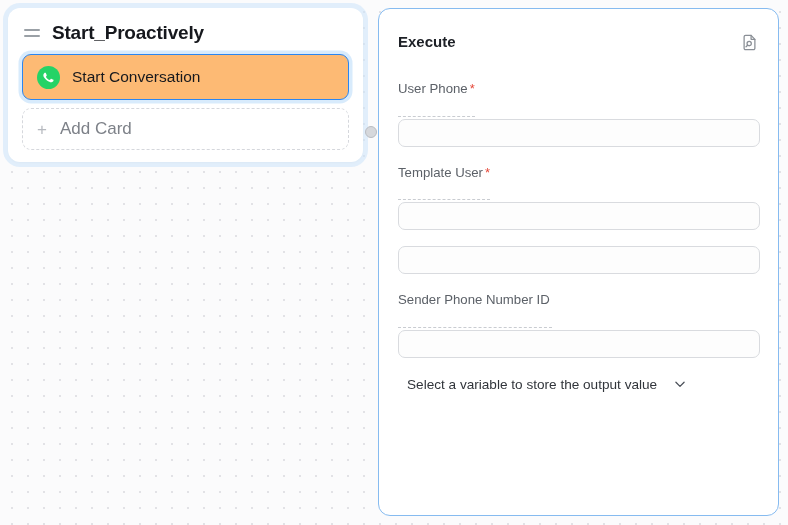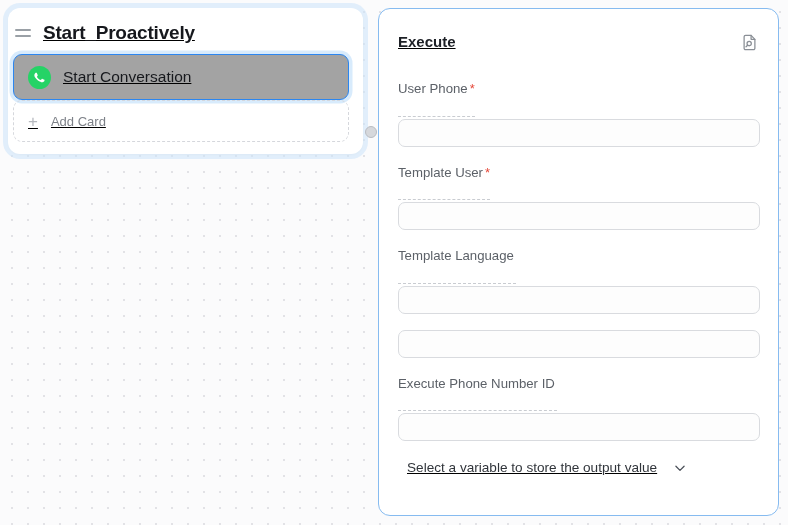--- a/index.html
+++ b/index.html
@@ -21,22 +21,21 @@
 
   
   .flow-panel {
     position: absolute;
     left: 8px;
     top: 8px;
     width: 355px;
     background: #ffffff;
     border-radius: 12px;
     box-shadow: 0 0 0 5px rgba(204,228,250,0.55), 0 1px 2px rgba(16,24,40,0.05);
-    padding: 8px 10px 12px 1px;
-    text-decoration: underline;
+    padding: 8px 10px 12px 10px;
   }
 
   .flow-header {
     display: flex;
     align-items: center;
     gap: 12px;
     padding: 6px 4px 10px 6px;
   }
 
   .drag-handle {
@@ -61,23 +60,23 @@
     font-weight: bold;
     color: #16181d;
     letter-spacing: -0.2px;
   }
 
   .node-card {
     display: flex;
     align-items: center;
     gap: 12px;
     height: 46px;
-    margin: 0 4px 0 4px;
+    margin: 0 4px 8px 4px;
     padding: 0 14px;
-    background: #a3a3a3;
+    background: #fdba74;
     border: 1.6px solid #2b86f0;
     border-radius: 9px;
     box-shadow: 0 0 0 3.5px rgba(209,231,252,0.85);
     cursor: pointer;
   }
 
   .wa-icon { width: 23px; height: 23px; flex: none; display: block; }
 
   .node-label {
     font-size: 15.5px;
@@ -95,21 +94,21 @@
     border-radius: 9px;
     cursor: pointer;
   }
   .add-card .plus {
     color: #b6b9bf;
     font-size: 17px;
     line-height: 1;
     font-weight: 400;
   }
   .add-card .add-label {
-    font-size: 13px;
+    font-size: 17px;
     color: #7d8188;
   }
 
   
   .connector-dot {
     position: absolute;
     left: 365px;
     top: 126px;
     width: 12px;
     height: 12px;
@@ -124,21 +123,20 @@
     position: absolute;
     left: 378px;
     top: 8px;
     width: 401px;
     height: 508px;
     background: #ffffff;
     border: 1.6px solid #86bbf0;
     border-radius: 12px;
     padding: 24px 19px 0 19px;
     overflow: hidden;
-    text-decoration: underline;
   }
 
   .config-header {
     display: flex;
     align-items: flex-start;
     justify-content: space-between;
     margin-bottom: 27px;
   }
 
   .config-title {
@@ -245,31 +243,27 @@
   <div class="field">
     <span class="field-label"><span>User Phone</span><span class="req-star">*</span></span>
     <input class="field-input" type="text" placeholder="" style="">
   </div>
 
   <div class="field">
     <span class="field-label"><span>Template User</span><span class="req-star">*</span></span>
     <input class="field-input" type="text" placeholder="" style="">
   </div>
 
-  <div class="field">
-    <span class="field-label"><span>Template Language</span><span class="req-star"></span></span>
-    <input class="field-input" type="text" placeholder="" style="">
-  </div>
-
-  <div class="field">
-    <input class="field-input" type="text" placeholder="" style="">
-  </div>
-
-  <div class="field">
-    <span class="field-label"><span>Execute Phone Number ID</span><span class="req-star"></span></span>
+
+  <div class="field">
+    <input class="field-input" type="text" placeholder="" style="">
+  </div>
+
+  <div class="field">
+    <span class="field-label"><span>Sender Phone Number ID</span><span class="req-star"></span></span>
     <input class="field-input" type="text" placeholder="" style="">
   </div>
 
   <div class="field field-output">
     <div class="select-row">
       <span class="select-value">Select a variable to store the output value</span>
       <svg class="chevron" viewBox="0 0 24 24" fill="none" stroke="#4b5059" stroke-width="2.2" stroke-linecap="round" stroke-linejoin="round">
         <path d="M5 9l7 7 7-7"></path>
       </svg>
     </div>

